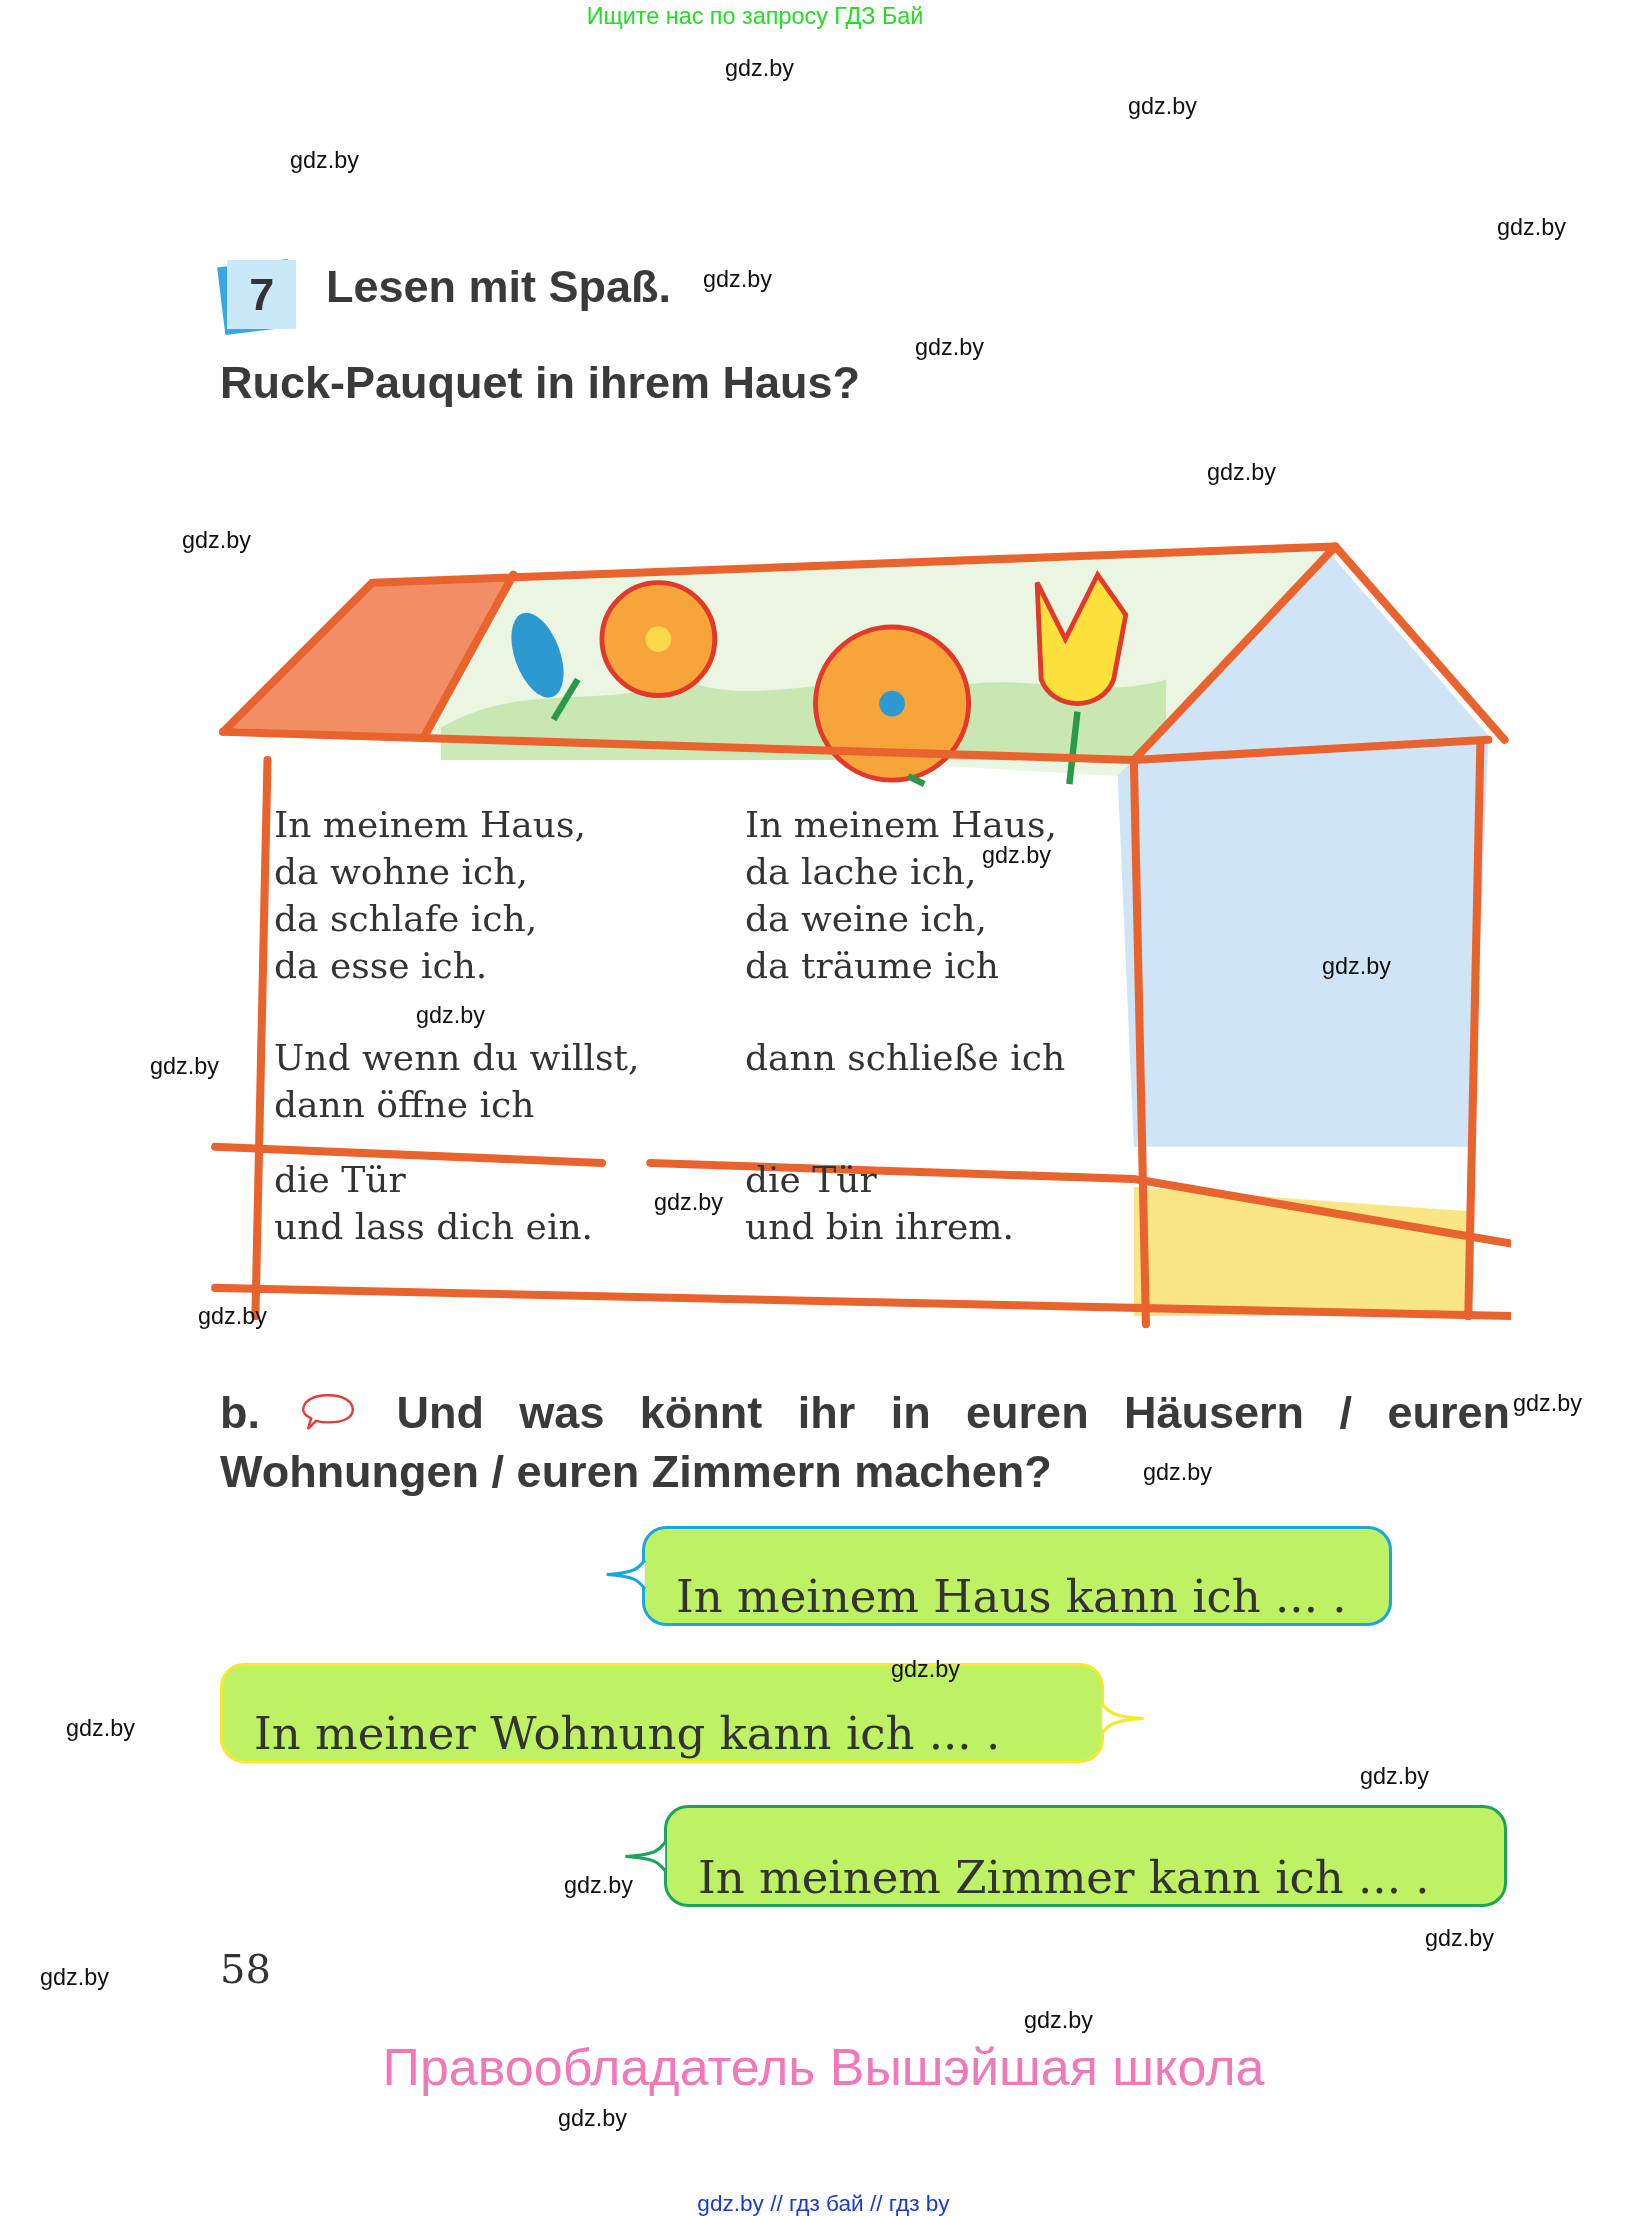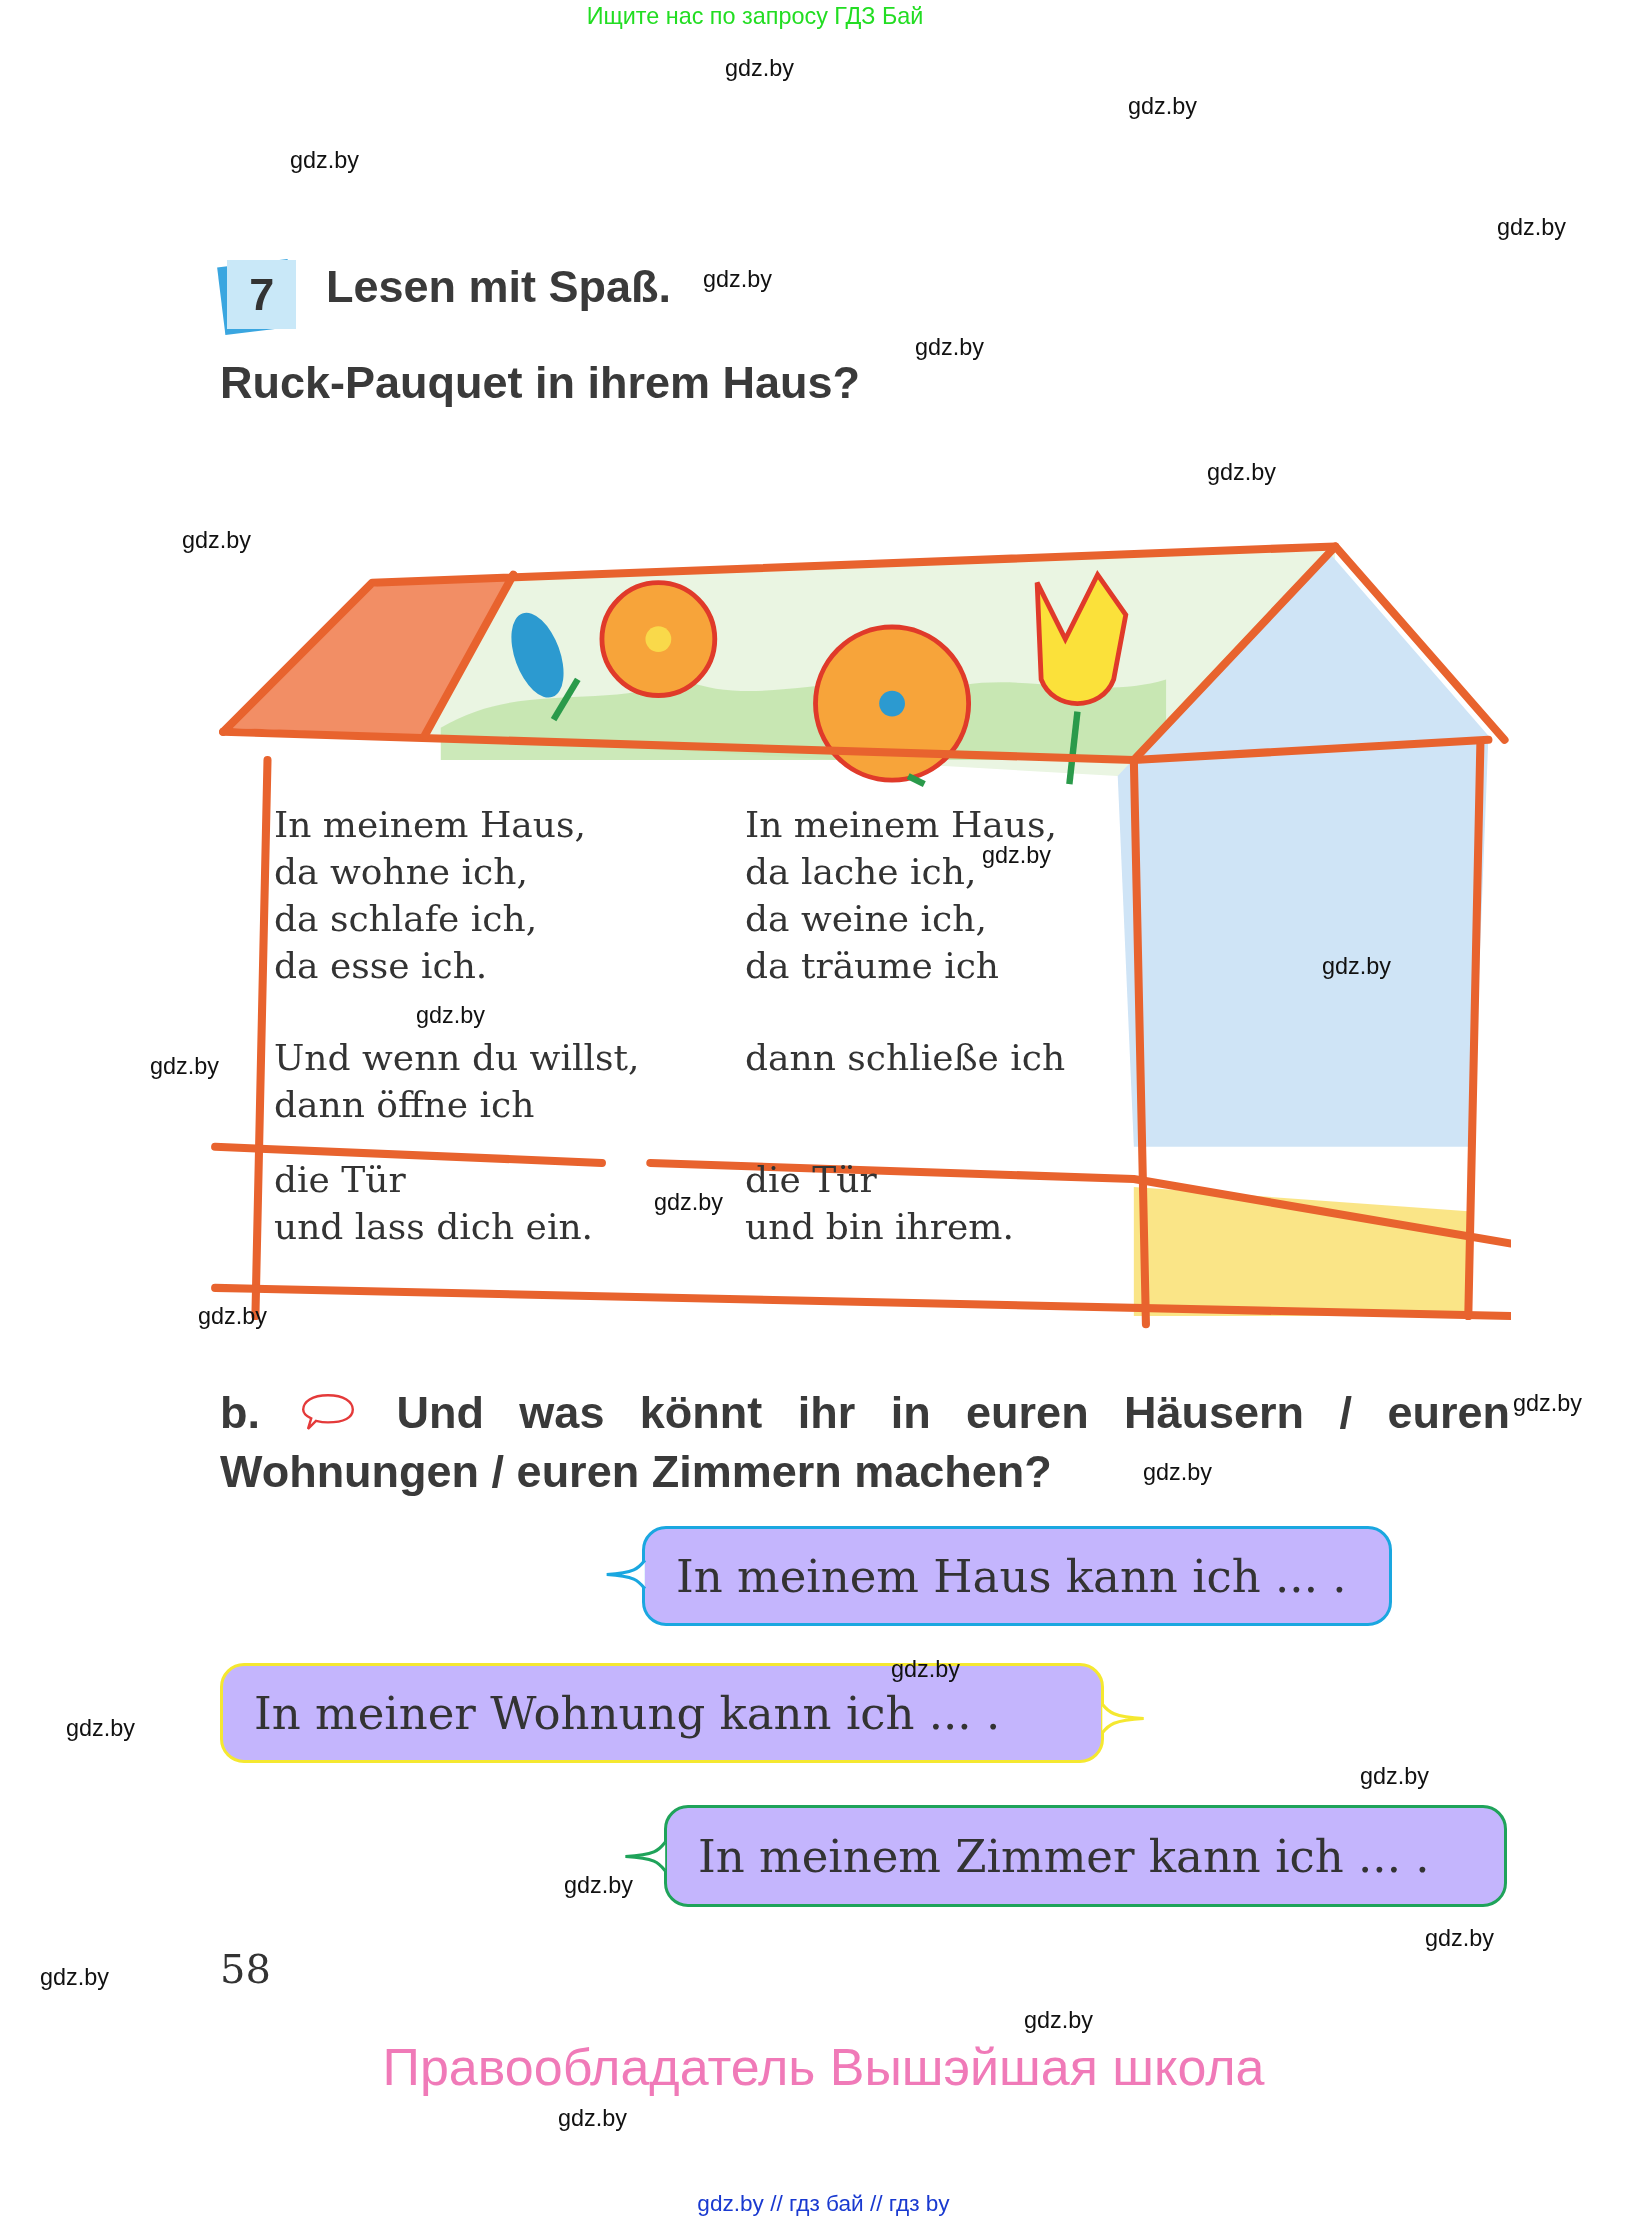--- a/index.html
+++ b/index.html
@@ -9,21 +9,21 @@
   .ex-num{position:absolute;left:224px;top:260px;width:73px;height:69px;}
   .ex-num .back{position:absolute;left:-3.2px;top:3.2px;width:71px;height:68px;background:#3aa6e0;transform:rotate(-7deg);}
   .ex-num .front{position:absolute;left:3.2px;top:0;width:69px;height:69px;background:#c9e8f8;display:flex;align-items:center;justify-content:center;font-weight:bold;font-size:45px;color:#333;}
   .title{position:absolute;left:326px;top:261px;font-size:45px;font-weight:bold;color:#3a3a3a;}
   .task{position:absolute;left:220px;font-size:45px;font-weight:bold;color:#3a3a3a;line-height:55px;text-align:justify;width:1290px;}
   .task-line{display:block;}
   .justify{text-align:justify;text-align-last:justify;}
   .icon-inline{display:inline-block;vertical-align:middle;margin:0 4.8px;}
   .house{position:absolute;left:199px;top:518px;width:1312px;height:816px;}
   .poem{position:absolute;font-family:"DejaVu Serif","Liberation Serif",serif;font-size:36px;color:#333;line-height:47px;white-space:nowrap;}
-  .bubble{position:absolute;border:3.2px solid;border-radius:24px;background:#c4b5fd;display:flex;align-items:center;font-family:"DejaVu Serif","Liberation Serif",serif;font-size:45px;color:#333;box-sizing:border-box;padding-left:31px;white-space:nowrap;}
+  .bubble{position:absolute;border:3.2px solid;border-radius:24px;background:#bef264;display:flex;align-items:flex-end;font-family:"DejaVu Serif","Liberation Serif",serif;font-size:45px;color:#333;box-sizing:border-box;padding-left:31px;white-space:nowrap;}
   .tail{position:absolute;}
   .page-num{position:absolute;left:220px;top:1946px;font-family:"DejaVu Serif","Liberation Serif",serif;font-size:40px;color:#333;}
   .rights{position:absolute;left:0;width:1647px;top:2037px;text-align:center;font-size:52px;color:#f07ab8;}
   .footer{position:absolute;left:0;width:1647px;top:2191px;text-align:center;font-size:22.6px;color:#1a3ad0;}
 </style>
 </head>
 <body>
 
 <div class="top-banner">Ищите нас по запросу ГДЗ Бай</div>
 

